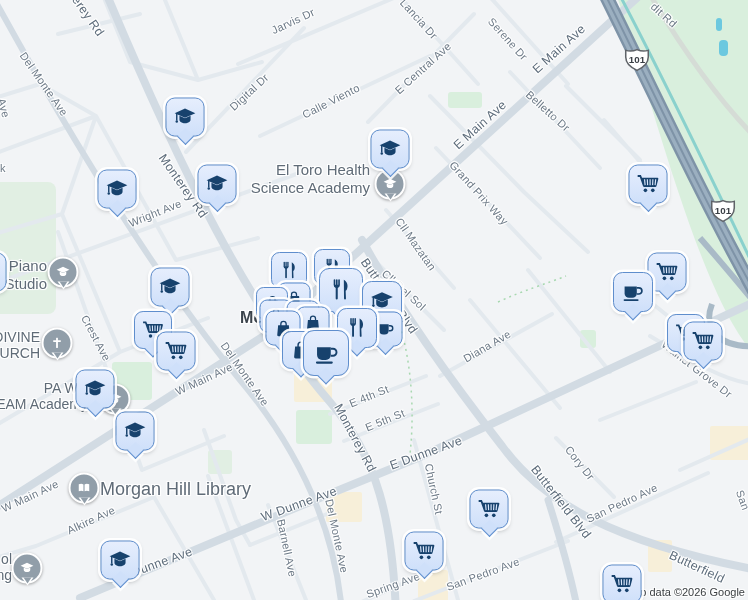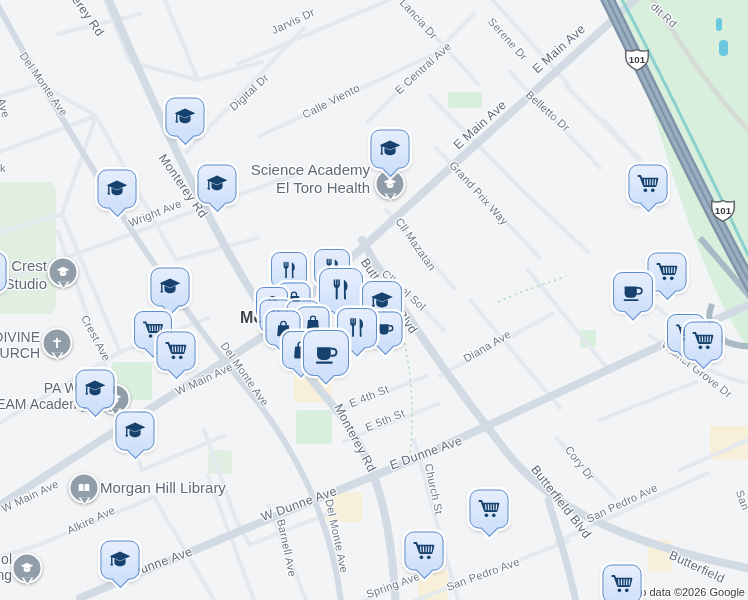--- a/index.html
+++ b/index.html
@@ -208,31 +208,31 @@
       <div class="slabel big" style="left: 697px; top: 567px; transform: translate(-50%, -50%) rotate(25deg);">Butterfield</div>
       <div class="slabel city" style="left: 255px; top: 318px; transform: translate(-50%, -50%) rotate(0deg);">Mor</div>
     </div>
   <div id="pois">
       <div class="poi" style="left: 63px; top: 272px;">
         <svg width="17" height="17" viewBox="0 0 24 24">
           <use href="#i-school"></use>
         </svg>
       </div>
       <div class="poilabel" style="font-size: 15px; top: 257.4px; right: 701px; text-align: right;">
-        <div>Crest</div>
+        <div>Piano</div>
         <div>Studio</div>
       </div>
       <div class="poi" style="left: 390px; top: 184px;">
         <svg width="17" height="17" viewBox="0 0 24 24">
           <use href="#i-school"></use>
         </svg>
       </div>
       <div class="poilabel" style="font-size: 15px; top: 161.4px; right: 378px; text-align: right;">
+        <div>El Toro Health</div>
         <div>Science Academy</div>
-        <div>El Toro Health</div>
       </div>
       <div class="poi" style="left: 57px; top: 343px;">
         <svg width="17" height="17" viewBox="0 0 24 24">
           <use href="#i-church"></use>
         </svg>
       </div>
       <div class="poilabel" style="font-size: 14px; top: 328.64px; right: 708px; text-align: right;">
         <div>DIVINE</div>
         <div>CHURCH</div>
       </div>
@@ -243,21 +243,21 @@
       </div>
       <div class="poilabel" style="font-size: 14px; top: 379.64px; right: 660px; text-align: right;">
         <div>PA Wal</div>
         <div>TEAM Academy</div>
       </div>
       <div class="poi" style="left: 84px; top: 488px;">
         <svg width="17" height="17" viewBox="0 0 24 24">
           <use href="#i-library"></use>
         </svg>
       </div>
-      <div class="poilabel" style="font-size: 15px; top: 478.7px; left: 100px;">
+      <div class="poilabel" style="font-size: 18px; top: 478.7px; left: 100px;">
         <div>Morgan Hill Library</div>
       </div>
       <div class="poi" style="left: 27px; top: 568px;">
         <svg width="17" height="17" viewBox="0 0 24 24">
           <use href="#i-school"></use>
         </svg>
       </div>
       <div class="poilabel" style="font-size: 14px; top: 550.64px; right: 736px; text-align: right;">
         <div>ol</div>
         <div>ng</div>

